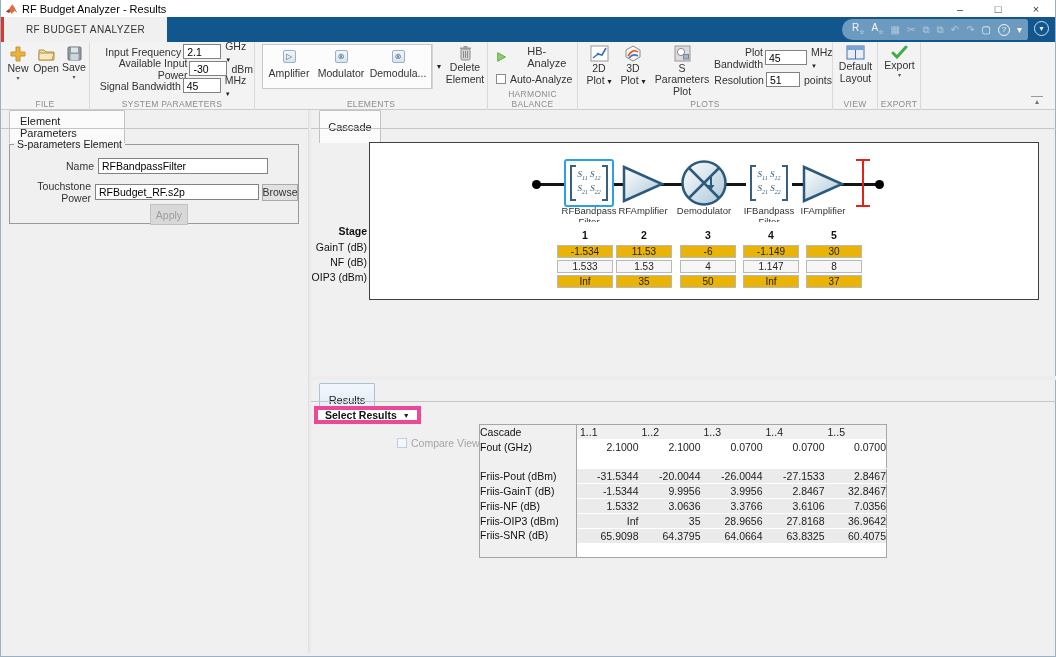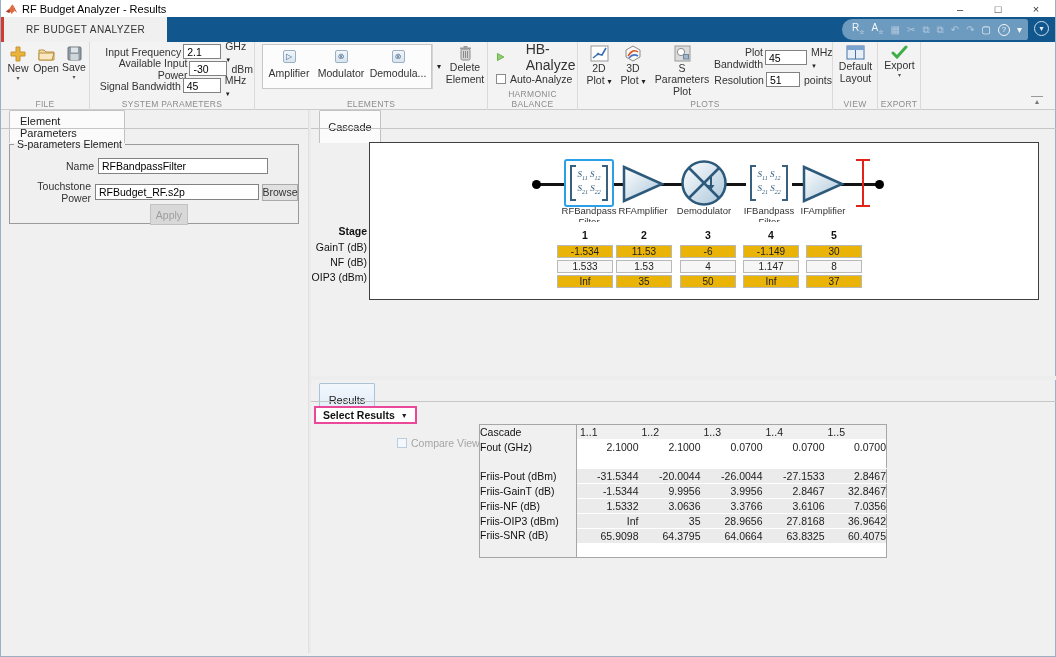--- a/index.html
+++ b/index.html
@@ -132,21 +132,21 @@
     font-size:10px; color:#222; display:flex; align-items:center;
     justify-content:center; }
   .cell-dark { background:#eab308; }
   .cell-light { background:#f6f6f6; }
 
   
   .results { position:absolute; left:310px; top:270px; width:746px; height:273px; }
   .results .doc-tab { background:linear-gradient(#f2f7fc,#dcebf8);
     border-color:#a9c2d8; }
   .select-btn { position:absolute; left:3px; top:26px; height:18px;
-    background:#fff; border:2px solid #ec4899; font-size:10.5px; font-weight:bold;
+    background:#fff; border:4px solid #ec4899; font-size:10.5px; font-weight:bold;
     color:#111; display:flex; align-items:center; padding:0 7px; gap:6px; }
   .compare { position:absolute; left:86px; top:29px; display:flex;
     align-items:center; gap:4px;margin-top:28px; }
   .compare .checkbox { border-color:#bccede; background:#f4f8fc; }
   .compare .lbl { font-size:10.5px; color:#a6a6a6; }
 
   table.res { position:absolute; left:168px; top:44px; border-collapse:collapse;
     table-layout:fixed; font-size:10.5px; }
   table.res td { height:14.8px; padding:0; overflow:hidden; white-space:nowrap; }
   table.res { border:1px solid #a6a6a6; }
@@ -273,21 +273,21 @@
         <span class="lbl">Element</span>
       </div>
       <div class="sect-label">ELEMENTS</div>
     </div>
 
     <div class="sect" style="left:487px; width:90px;">
       <div class="fld-row" style="left:8px; top:7px;">
         <svg width="12" height="12" viewBox="0 0 12 12">
           <polygon points="2,1 11,6 2,11" fill="#8fd06a" stroke="#54a033" stroke-width="1"></polygon>
         </svg>
-        <span class="lbl" style="margin-left:4px; font-size:14px; color:#333;padding-left:17px;">HB-Analyze</span>
+        <span class="lbl" style="margin-left:4px; font-size:11px; color:#333;padding-left:17px;">HB-Analyze</span>
       </div>
       <div class="fld-row" style="left:8px; top:29px;">
         <span class="checkbox"></span>
         <span class="lbl" style="margin-left:4px; font-size:10.5px; color:#333;">Auto-Analyze</span>
       </div>
       <div class="sect-label">HARMONIC BALANCE</div>
     </div>
 
     <div class="sect" style="left:577px; width:255px;">
       <div class="vbtn" style="left:6px; top:3px; width:30px;">

